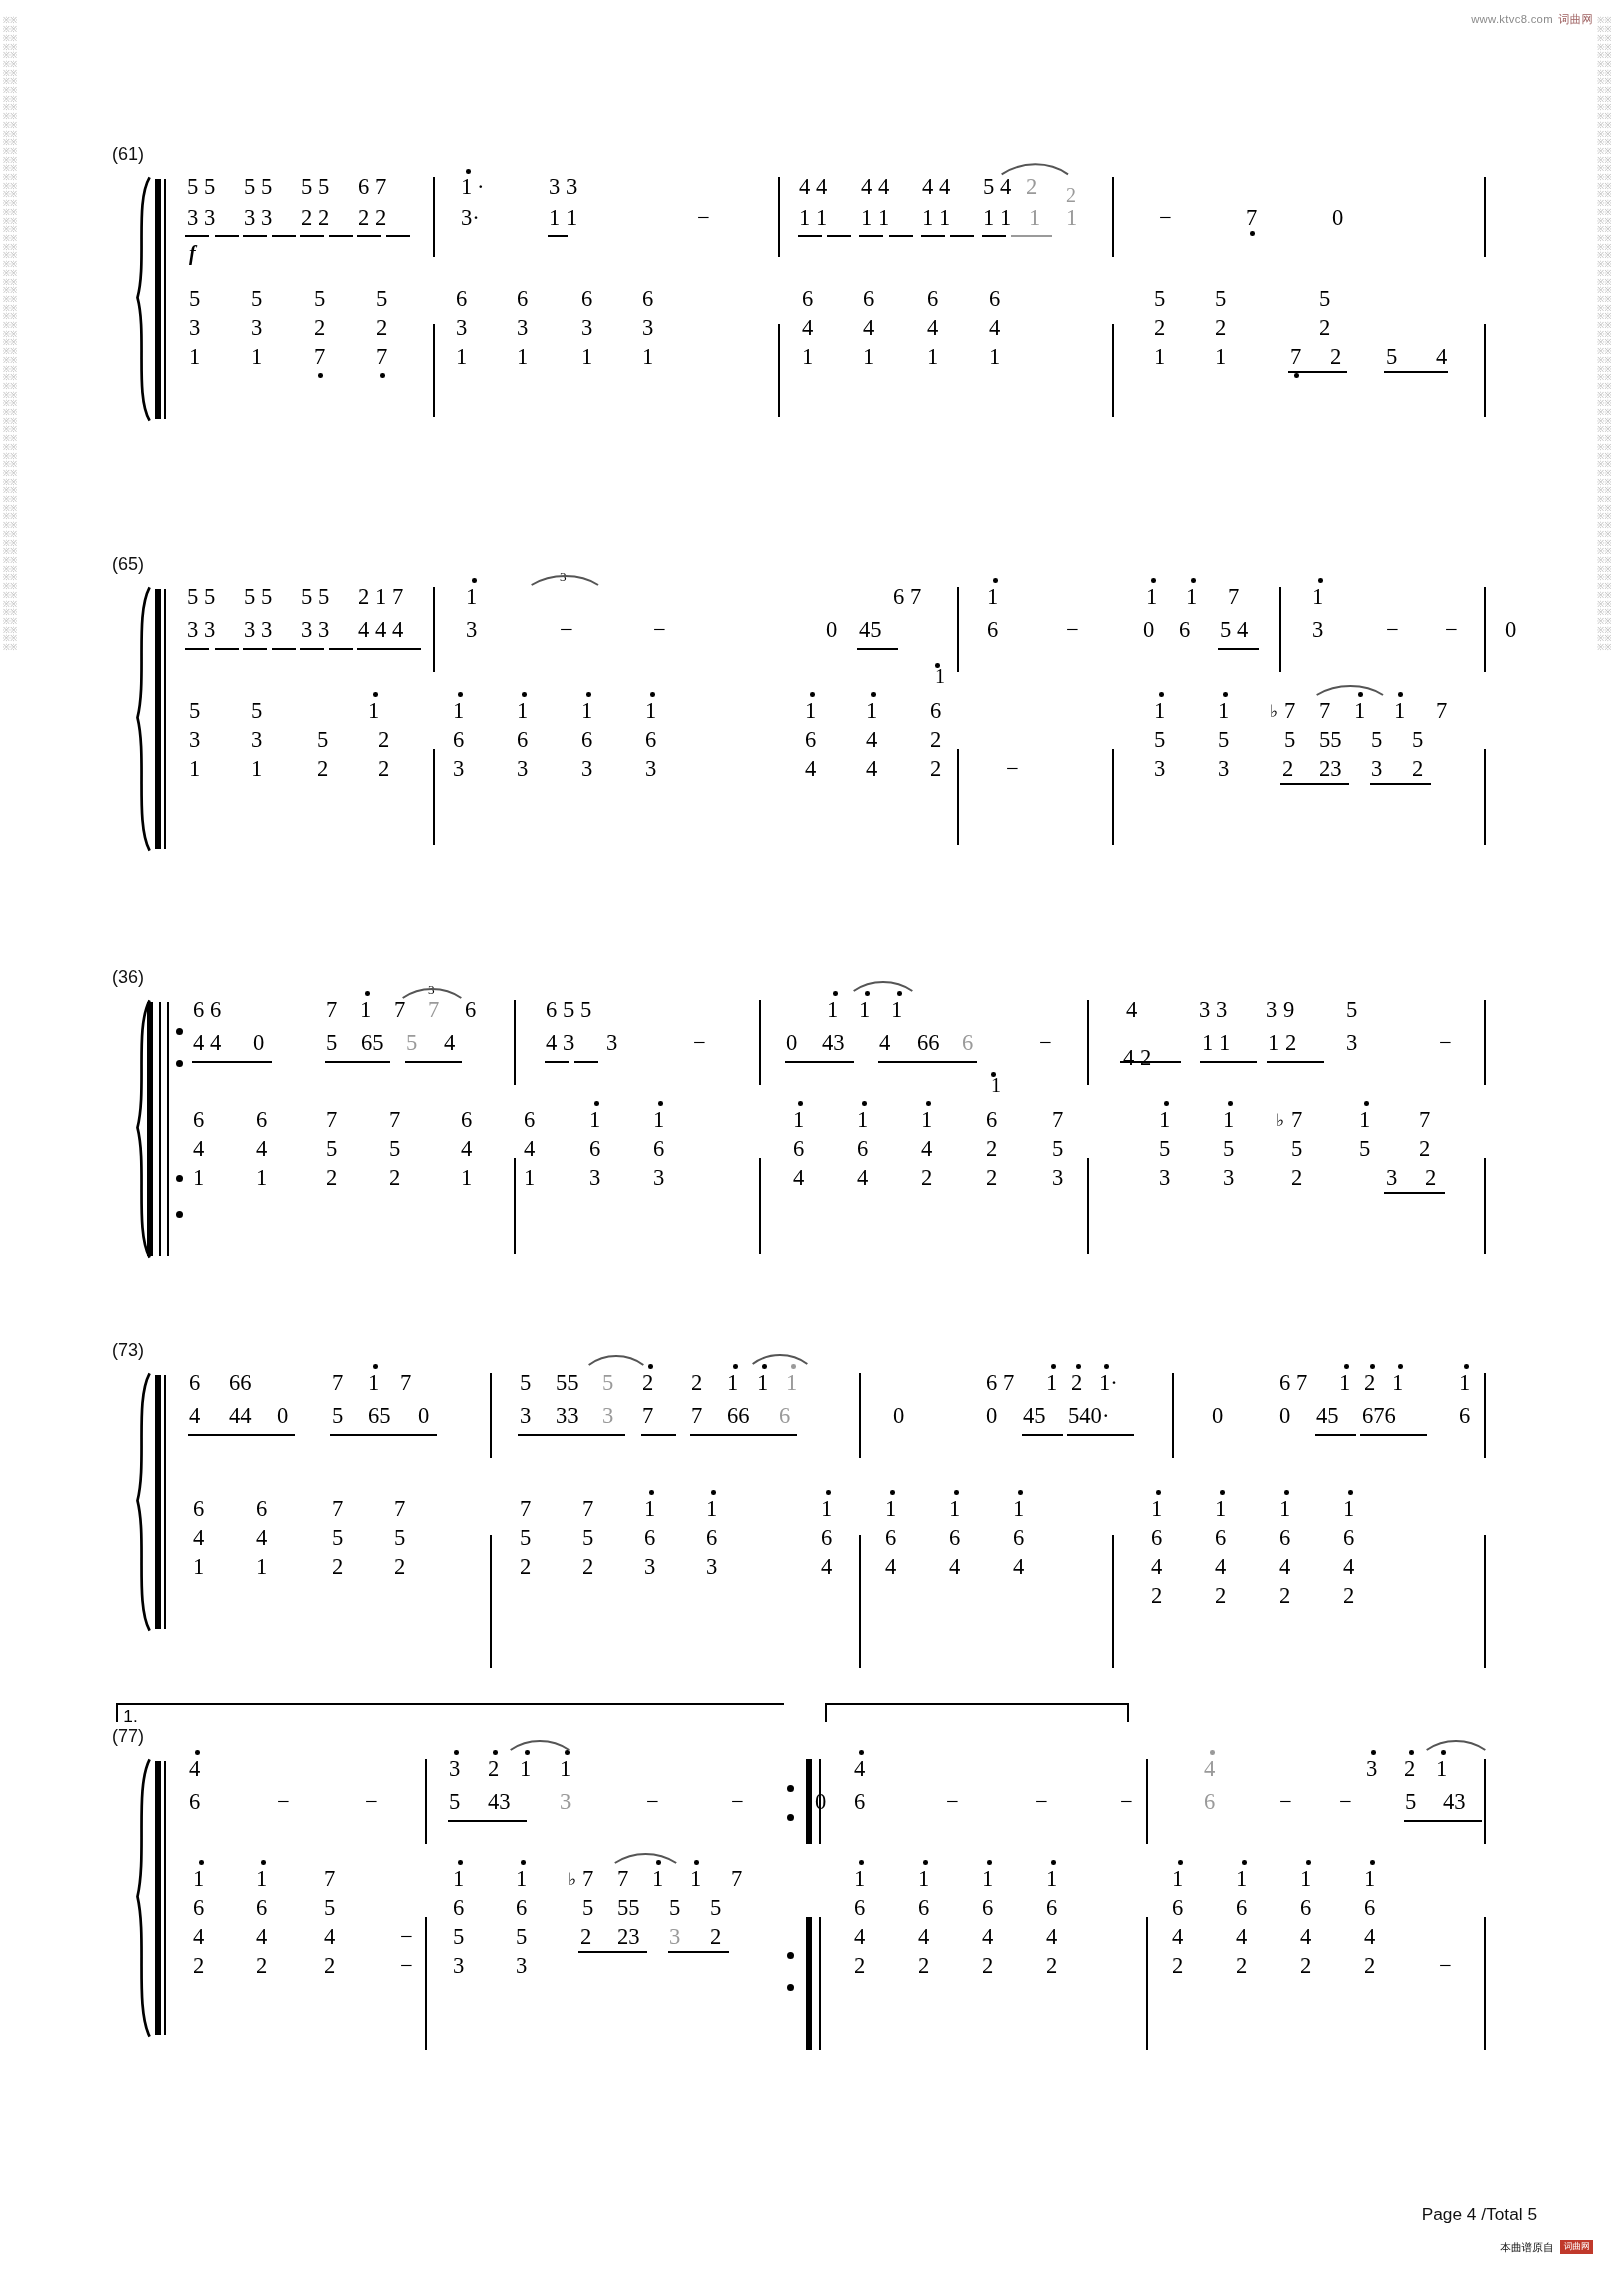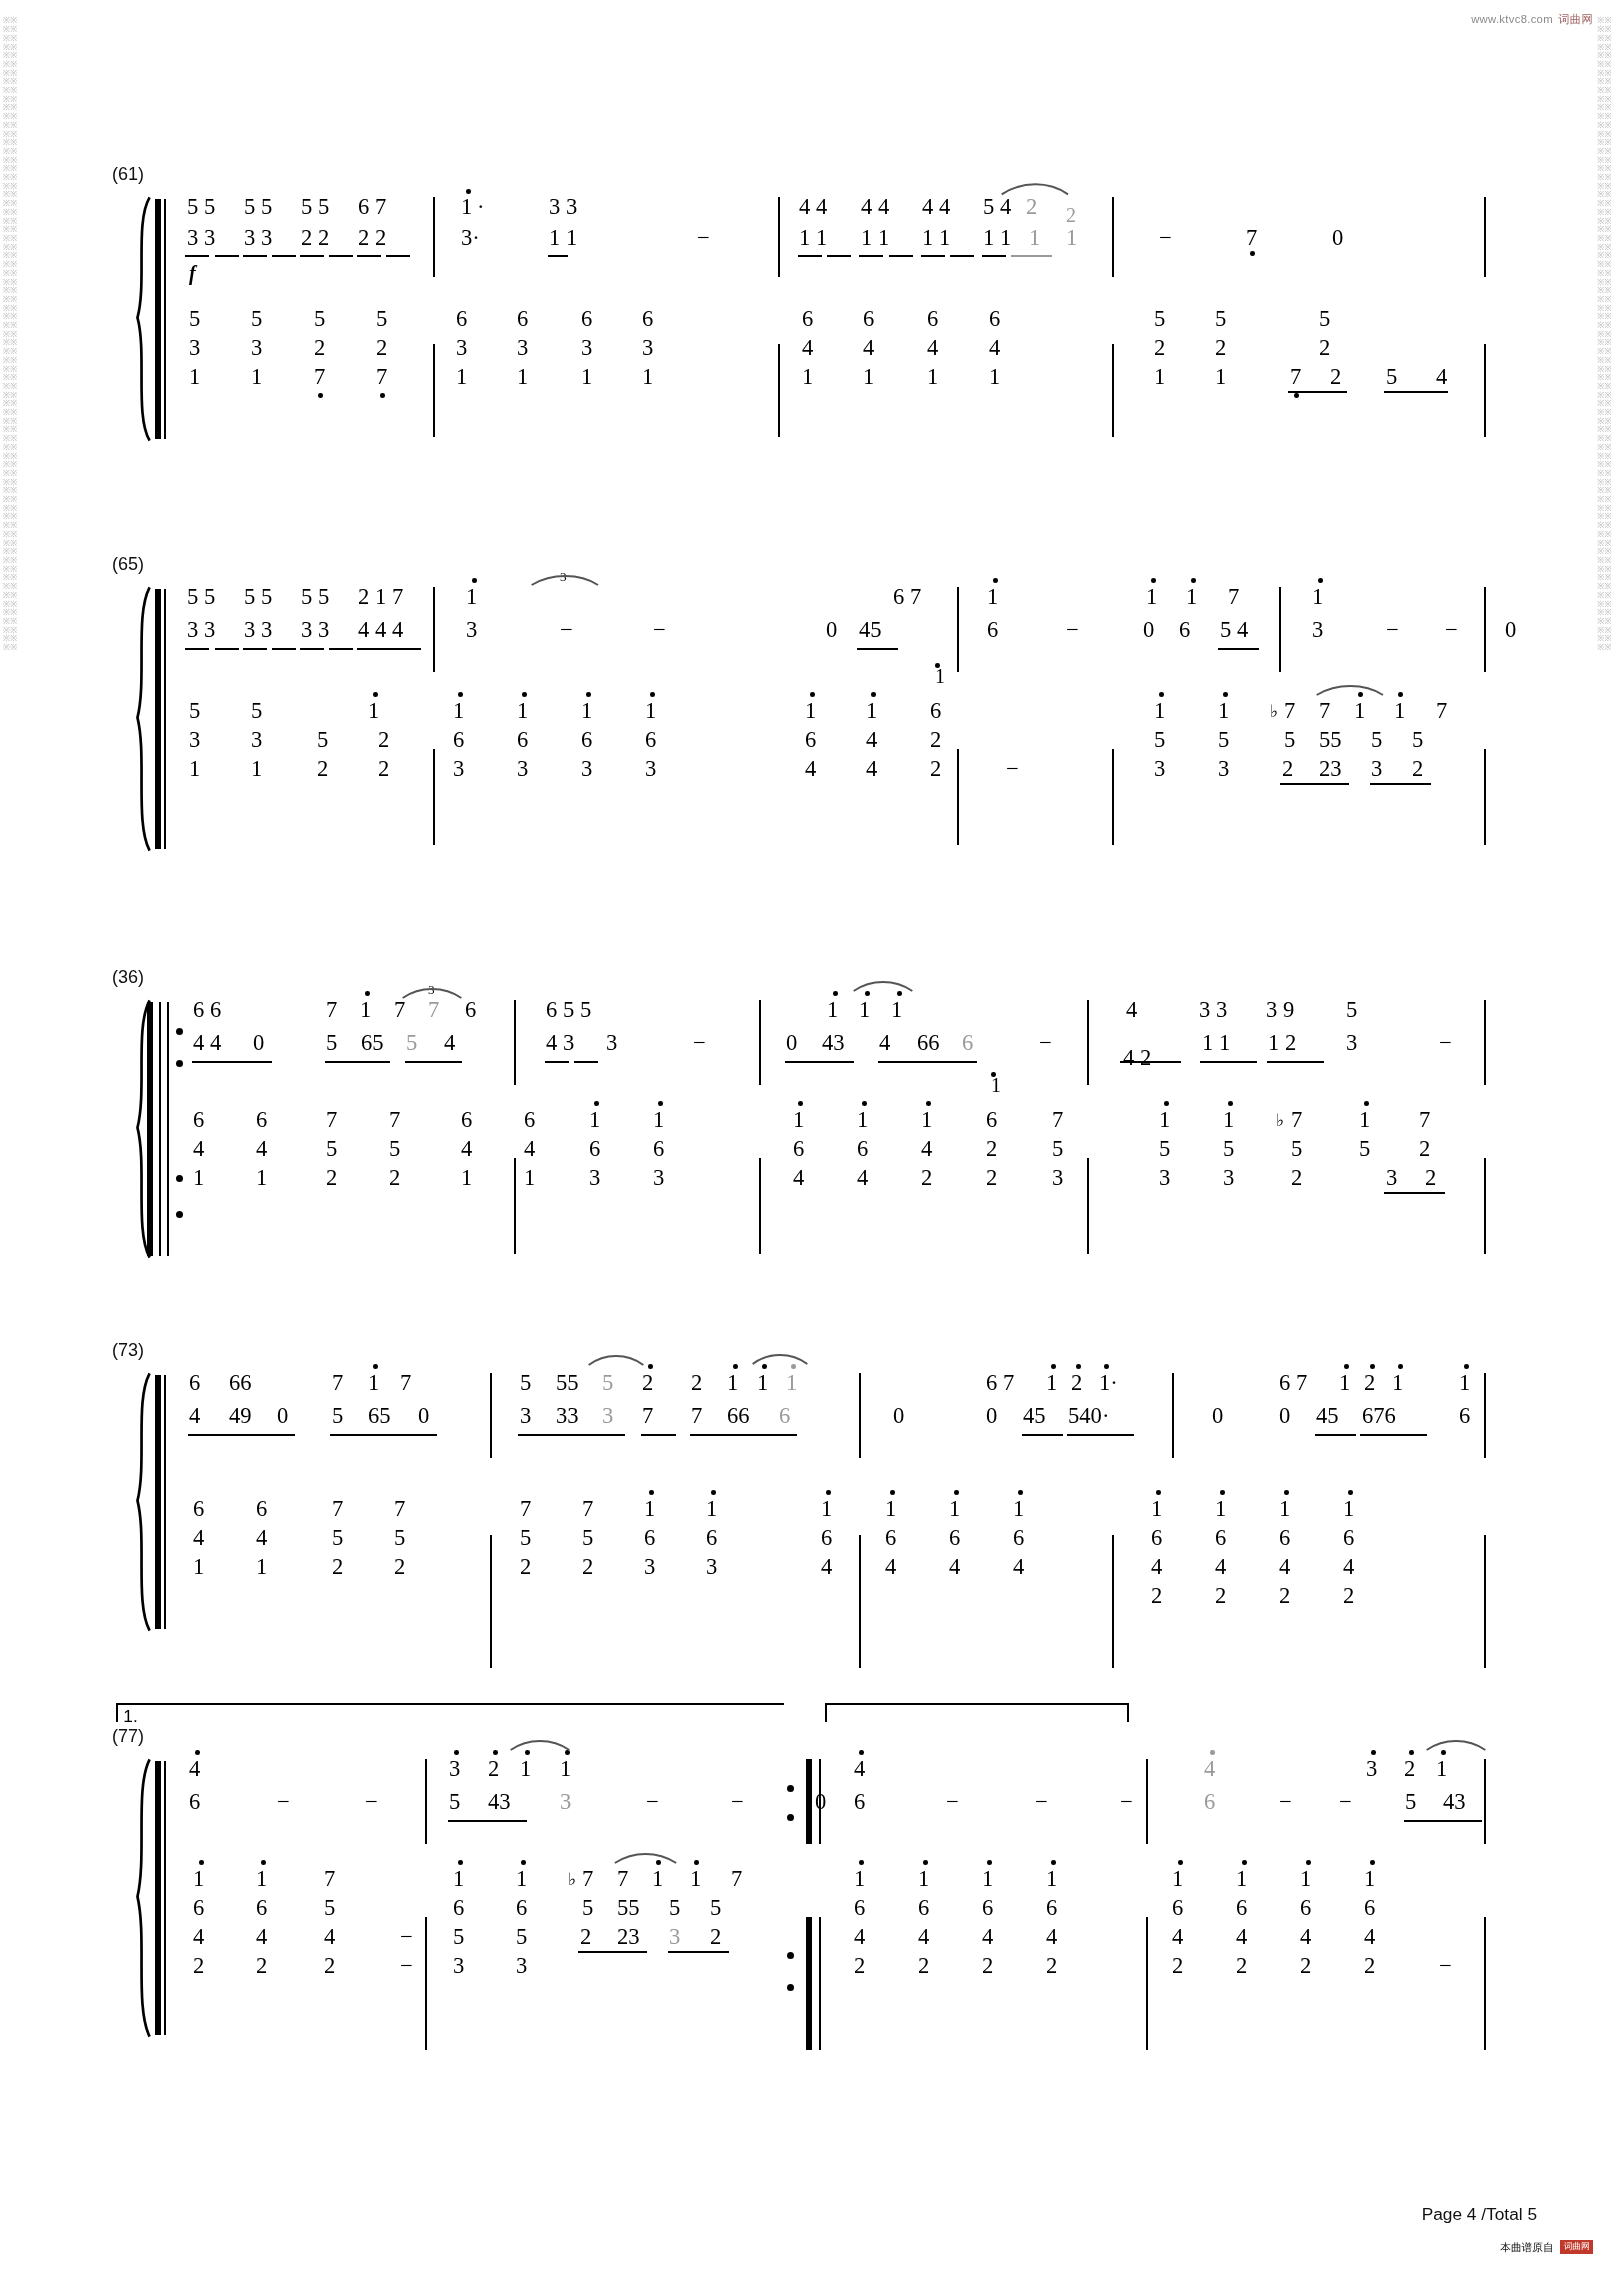--- a/index.html
+++ b/index.html
@@ -218,21 +218,21 @@
     ※※※※※※※※※※※※※※※※※※※※※※※※※※※※※※※※※※※※※※※※※※※※※※※※※※※※※※※※※※※※※※※※※※※※※※※※※※※※※※※※※※※※※※※※※※※※※※※※※※※※※※※※※※※※※※※※※※※※※※※※※※※※※※※※※※※※※※※※※※※※※※※※※※
   </div>
   <div class="margin-dots right">
     ※※※※※※※※※※※※※※※※※※※※※※※※※※※※※※※※※※※※※※※※※※※※※※※※※※※※※※※※※※※※※※※※※※※※※※※※※※※※※※※※※※※※※※※※※※※※※※※※※※※※※※※※※※※※※※※※※※※※※※※※※※※※※※※※※※※※※※※※※※※※※※※※※※
   </div>
 
   <div class="watermark-top">
     <span>www.ktvc8.com</span><span class="cn">词曲网</span>
   </div>
 
-  <div class="system" style="top:196px; height:246px;">
+  <div class="system" style="top:176px; height:246px;">
     <div class="sys-label">(61)</div>
     <div class="brace">
       <svg viewBox="0 0 46 370" preserveAspectRatio="none">
         <path d="M38 2 C16 40 34 130 20 183 C34 236 16 330 38 368" stroke="#000" stroke-width="4" fill="none"></path>
       </svg>
     </div>
     <div class="leftbar"></div>
     <div class="leftbar thin"></div>
 
     <div class="hand">
@@ -757,21 +757,21 @@
           <span class="dot" style="left:1224px;top:-8px;"></span>
         <span class="n" style="left:1244px;">2</span>
           <span class="dot" style="left:1250px;top:-8px;"></span>
         <span class="n" style="left:1272px;">1</span>
           <span class="dot" style="left:1278px;top:-8px;"></span>
         <span class="n" style="left:1339px;">1</span>
           <span class="dot" style="left:1344px;top:-8px;"></span>
       </div>
       <div class="row" style="height:37px;">
         <span class="n" style="left:69px;">4</span>
-        <span class="n" style="left:109px;">49</span>
+        <span class="n" style="left:109px;">44</span>
         <span class="n" style="left:157px;">0</span>
         <span class="n" style="left:212px;">5</span>
         <span class="n" style="left:248px;">65</span>
         <span class="n" style="left:298px;">0</span>
         <span class="n" style="left:400px;">3</span>
         <span class="n" style="left:436px;">33</span>
         <span class="n grey" style="left:482px;">3</span>
         <span class="n" style="left:522px;">7</span>
         <span class="n" style="left:571px;">7</span>
         <span class="n" style="left:607px;">66</span>

